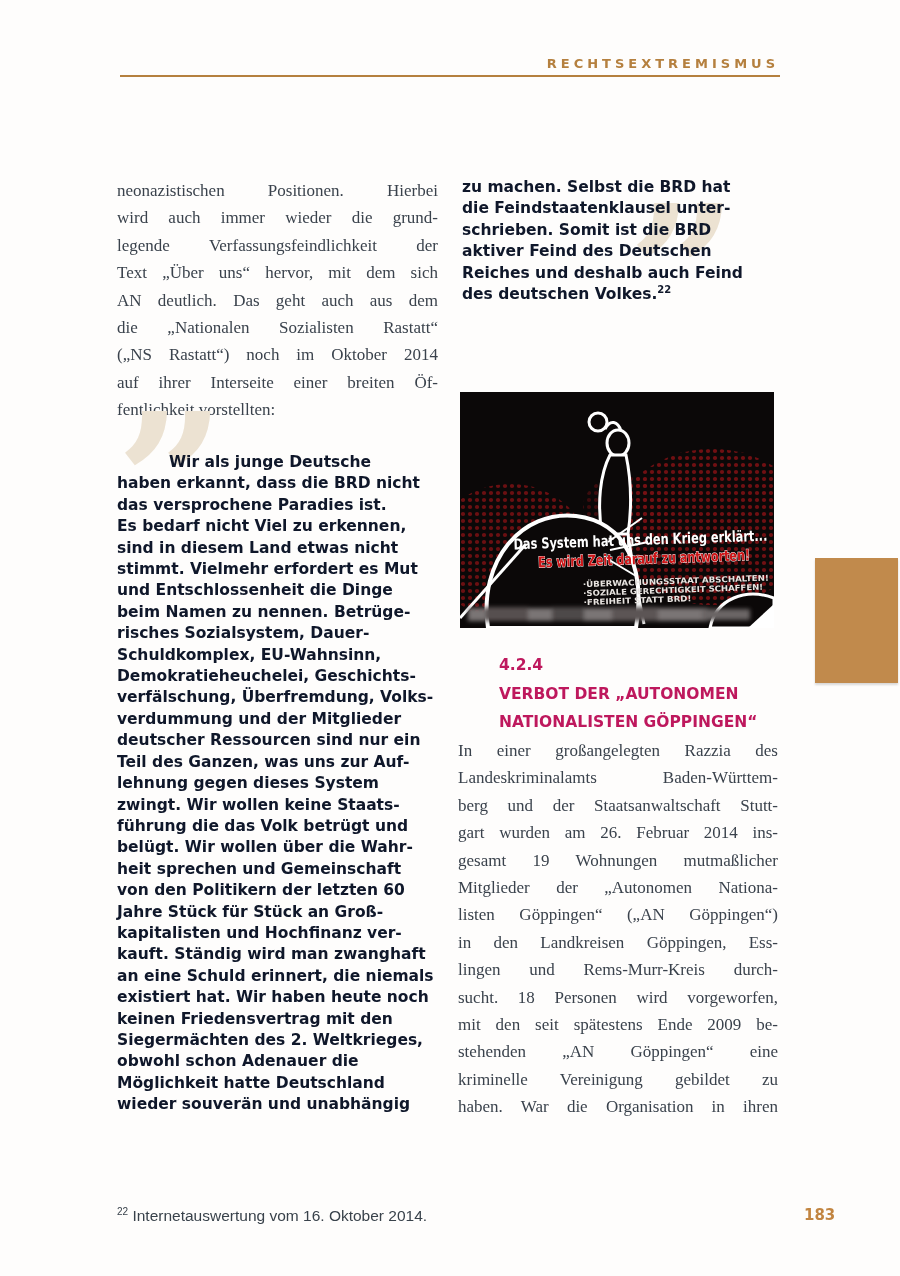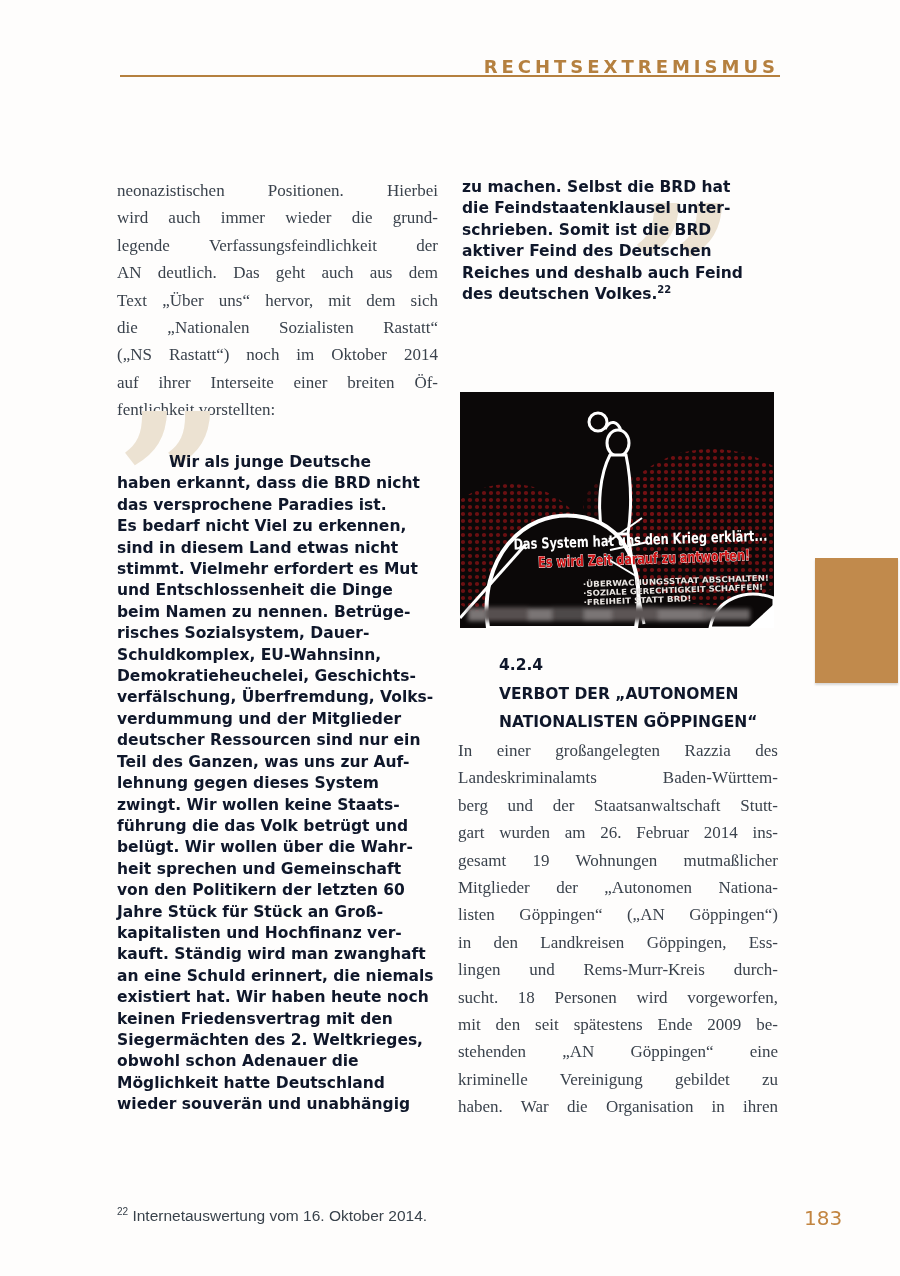--- a/index.html
+++ b/index.html
@@ -5,21 +5,21 @@
   html,body { margin:0; padding:0; background:#e8e8e8; }
   .page {
     position:relative; width:900px; height:1276px; margin:0 auto;
     background:#fefdfc; overflow:hidden;
     font-family:"Liberation Serif", serif;
   }
   
   .header-title {
     position:absolute; top:56px; right:121px;
     font-family:"DejaVu Sans", sans-serif; font-weight:bold;
-    font-size:18px; letter-spacing:4px; color:#b5803f;
+    font-size:13px; letter-spacing:4px; color:#b5803f;
   }
   .header-rule {
     position:absolute; top:75px; left:120px; width:660px; height:2px;
     background:#b5803f;
   }
   
   .serif-block { position:absolute; color:#3a424c; font-size:17px; line-height:27.4px; }
   .serif-block .tline { white-space:nowrap; text-align:justify; text-align-last:justify; }
   .serif-block.endshort .tline:last-child { text-align-last:left; }
   
@@ -41,54 +41,54 @@
   
   .poster {
     position:absolute; left:460px; top:392px; width:314px; height:236px;
     background:#0b0808;
   }
   .poster svg { display:block; }
   
   .section-heading {
     position:absolute; left:499px; top:651px; z-index:2;
     font-family:"DejaVu Sans", sans-serif; font-weight:bold;
-    color:#0f172a; font-size:15.5px; line-height:28.5px;
+    color:#be185d; font-size:15.5px; line-height:28.5px;
   }
   .section-heading div { white-space:nowrap; }
   
   .footnote {
     position:absolute; left:117px; top:1206px;
     color:#39424b; font-size:15.5px; font-family:Liberation Sans, sans-serif;
   }
   .footnote sup { font-size:10px; }
   .page-number {
     position:absolute; left:804px; top:1206px;
-    font-family:"DejaVu Sans", sans-serif; font-weight:normal;
-    font-size:20px; color:#c28541;
+    font-family:"DejaVu Sans", sans-serif; font-weight:bold;
+    font-size:15px; color:#c28541;
   }
   
   .side-tab {
     position:absolute; left:815px; top:558px; width:83px; height:125px;
     background:#c18a4c; box-shadow:0 2px 2px rgba(0,0,0,0.15);
   }
 </style>
 </head>
 <body>
 
 <div class="page">
 
   <div class="header-title">RECHTSEXTREMISMUS</div>
   <div class="header-rule"></div>
 
   <div class="serif-block endshort" style="left:117px; top:177px; width:321px;">
       <div class="tline">neonazistischen Positionen. Hierbei</div>
       <div class="tline">wird auch immer wieder die grund-</div>
       <div class="tline">legende Verfassungsfeindlichkeit der</div>
+      <div class="tline">Text „Über uns“ hervor, mit dem sich</div>
       <div class="tline">AN deutlich. Das geht auch aus dem</div>
-      <div class="tline">Text „Über uns“ hervor, mit dem sich</div>
       <div class="tline">die „Nationalen Sozialisten Rastatt“</div>
       <div class="tline">(„NS Rastatt“) noch im Oktober 2014</div>
       <div class="tline">auf ihrer Interseite einer breiten Öf-</div>
       <div class="tline">fentlichkeit vorstellten:</div>
     </div>
 
   <div class="deco-quote" style="left:116px; top:388px;">”</div>
 
   <div class="quote-block indent-first" style="left:117px; top:452px; width:340px;">
       <div class="tline">Wir als junge Deutsche</div>

